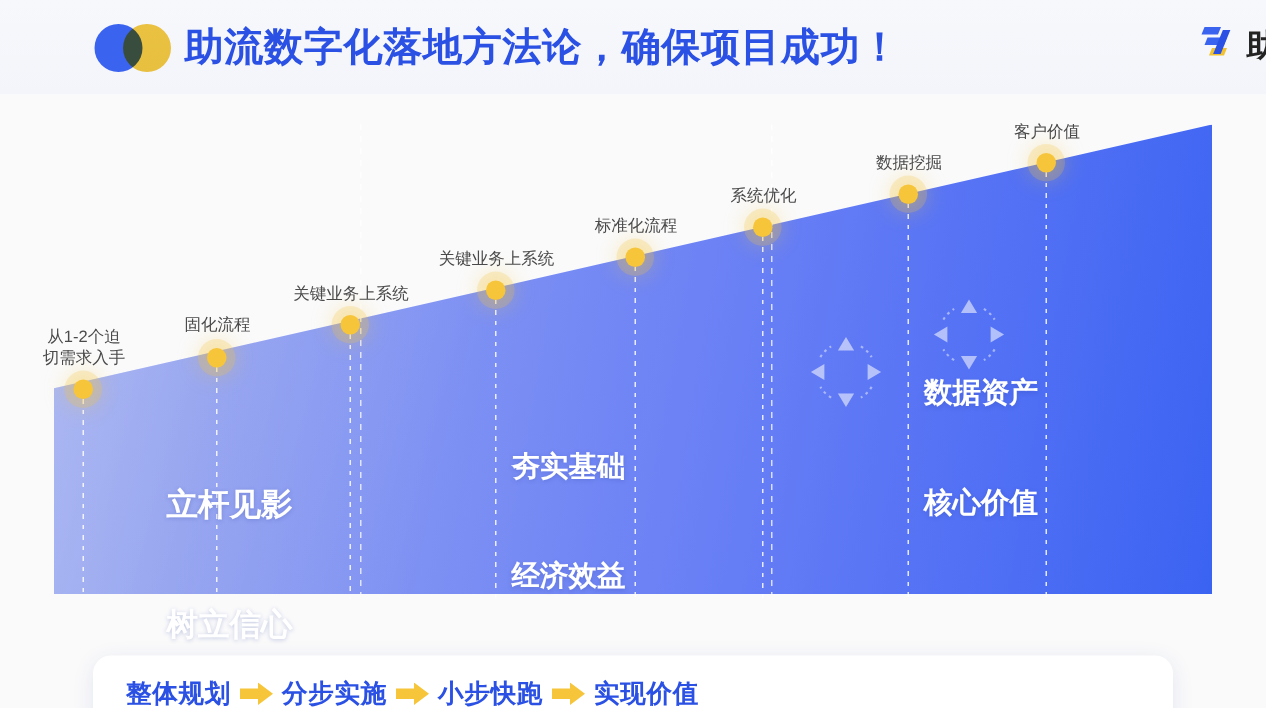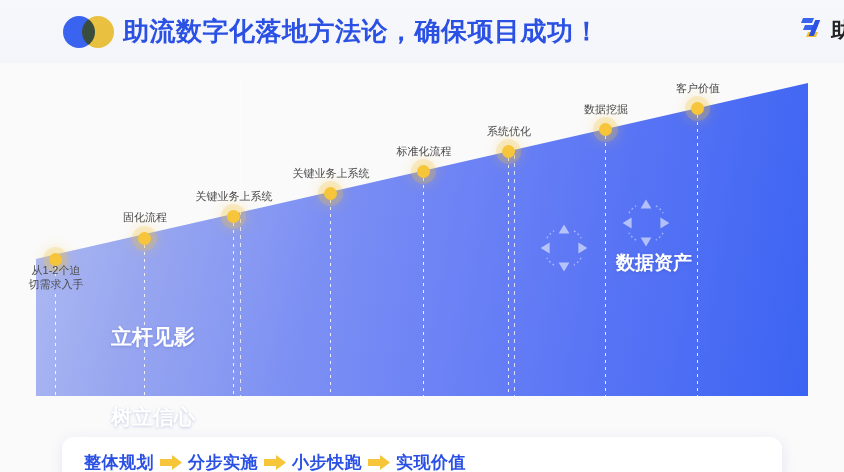--- a/index.html
+++ b/index.html
@@ -149,21 +149,21 @@
         <path d="M49,41 A23,23 0 0 1 41,49"></path>
         <path d="M19,49 A23,23 0 0 1 11,41"></path>
         <path d="M11,19 A23,23 0 0 1 19,11"></path>
       </g>
     </svg>
   </div>
 
   <div>
     <div class="dot-stem" style="left:55px;top:196px;height:140px;"></div>
     <div class="dot" style="left:49px;top:190px;"></div>
-    <div class="mlabel" style="left:56px;top:155px;margin-top:45px;">从1-2个迫
+    <div class="mlabel" style="left:56px;top:155px;">从1-2个迫
 切需求入手</div>
 
     <div class="dot-stem" style="left:144px;top:175px;height:161px;"></div>
     <div class="dot" style="left:138px;top:169px;"></div>
     <div class="mlabel" style="left:145px;top:147px;">固化流程</div>
 
     <div class="dot-stem" style="left:233px;top:153px;height:183px;"></div>
     <div class="dot" style="left:227px;top:147px;"></div>
     <div class="mlabel" style="left:234px;top:126px;">关键业务上系统</div>
 
@@ -185,22 +185,27 @@
 
     <div class="dot-stem" style="left:697px;top:45px;height:291px;"></div>
     <div class="dot" style="left:691px;top:39px;"></div>
     <div class="mlabel" style="left:698px;top:18px;">客户价值</div>
   </div>
 
   <div class="phase-title p1" style="left:153px;top:207px;">
     <div>立杆见影</div>
     <div>树立信心</div>
   </div>
+  <div class="phase-title p2" style="left:379px;top:188px;">
+    <div>夯实基础</div>
+    <div>经济效益</div>
+  </div>
   <div class="phase-title p3" style="left:654px;top:139px;">
     <div>数据资产</div>
+    <div>核心价值</div>
   </div>
 
 
   <div class="card">
     <div class="card-row">
       <span class="kw">整体规划</span>
       <span class="arw">
         <svg viewBox="0 0 22 15">
             <polygon points="0,4 12,4 12,0 22,7.5 12,15 12,11 0,11" fill="#f6c53a"></polygon>
           </svg>

